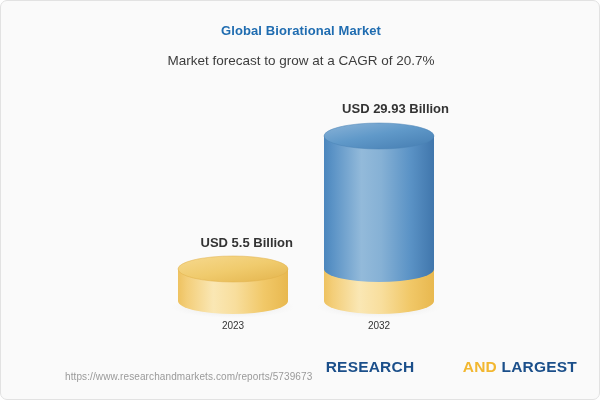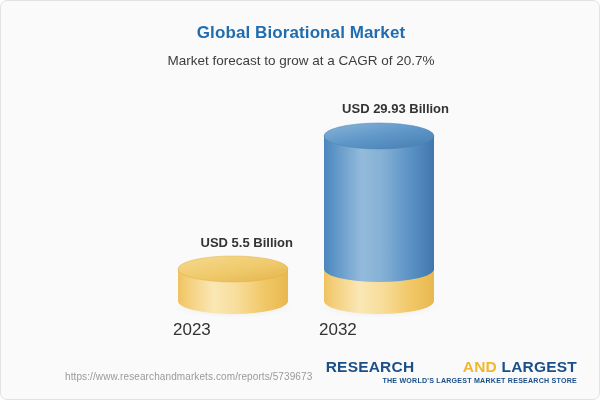--- a/index.html
+++ b/index.html
@@ -25,21 +25,21 @@
     overflow: hidden;
   }
 
   
   #chart-title {
     position: absolute;
     left: 0;
     top: 22px;
     width: 600px;
     text-align: center;
-    font-size: 17px;
+    font-size: 13px;
     font-weight: bold;
     color: #1f6cb0;
     letter-spacing: .1px;
   }
   #chart-subtitle {
     position: absolute;
     left: 0;
     top: 52px;
     width: 600px;
     text-align: center;
@@ -61,21 +61,22 @@
     position: absolute;
     text-align: right;
     font-size: 13px;
     font-weight: bold;
     color: #333333;
     white-space: nowrap;
   }
   
   .cat-label {
     position: absolute;
-    font-size: 17px;
+    text-align: center;
+    font-size: 10px;
     color: #333333;
     width: 120px;
   }
 
   
   #footer-url {
     position: absolute;
     left: 24px;
     top: 370px;
     font-size: 10px;
@@ -176,16 +177,15 @@
   <div class="value-label" style="left:172px; top:234px; width:120px;">USD 5.5 Billion</div>
   <div class="value-label" style="left:308px; top:100px; width:140px;">USD 29.93 Billion</div>
 
   <div class="cat-label" style="left:172px; top:319px;">2023</div>
   <div class="cat-label" style="left:318px; top:319px;">2032</div>
 
   <div id="footer-url">https://www.researchandmarkets.com/reports/5739673</div>
 
   <div id="logo">
     <div id="logo-main"><span class="w1">RESEARCH</span> <span class="w2">AND</span> <span class="w3">LARGEST</span></div>
-    <div id="logo-tag">THE WORLD'S LARGEST MARKET RESEARCH STORE</div>
   </div>
 
 </div>
 
 </body></html>

